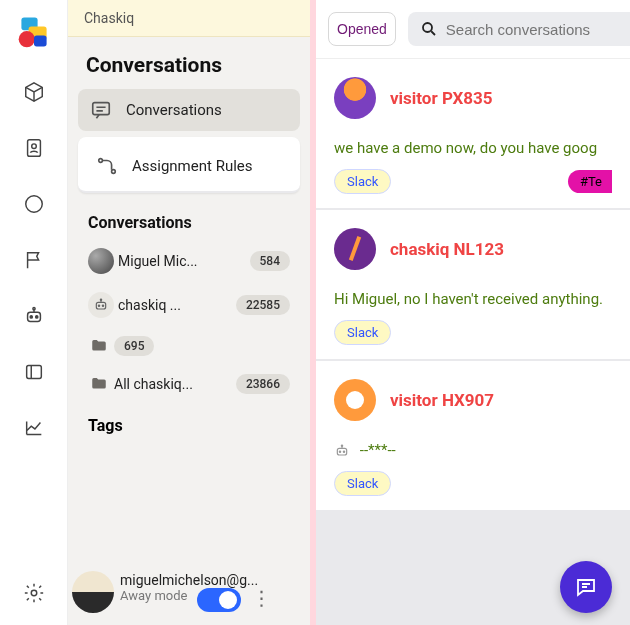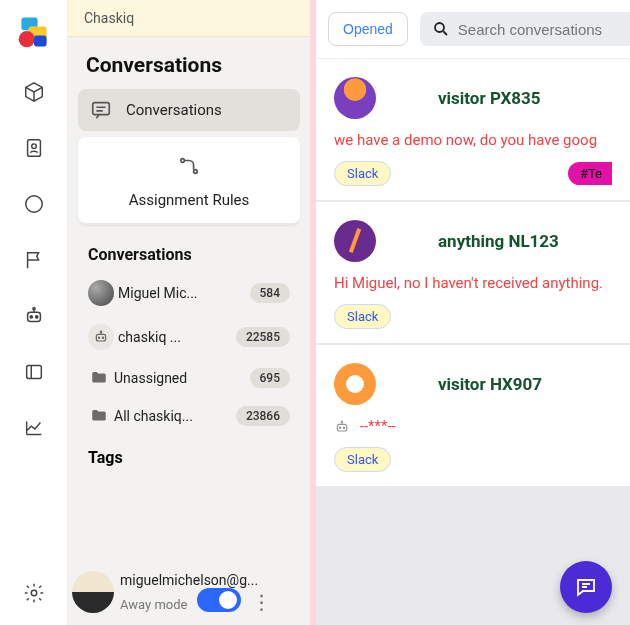--- a/index.html
+++ b/index.html
@@ -14,65 +14,65 @@
   .rail-spacer { flex:1; }
   .rail-bottom { padding-bottom:18px; display:flex; flex-direction:column; gap:28px; align-items:center;}
 
   
   .sidebar { width: 242px; background: #f3f2f0; display:flex; flex-direction:column; position:relative; }
   .ws-banner { background:#fdf8dd; padding:10px 16px; color:#555; font-size:14px; border-bottom:1px solid #eee5c0;}
   .side-title { font-size:21px; font-weight:700; padding:16px 18px 12px; color:#111;}
   .nav { padding:0 10px 8px; display:flex; flex-direction:column; gap:6px;}
   .nav-item { display:flex; align-items:center; gap:14px; padding:10px 12px; border-radius:8px; cursor:pointer; font-size:15px; color:#222;}
   .nav-item.active { background:#e2e0db; }
-  .nav-item.card { background:#fff; box-shadow:0 1px 2px rgba(0,0,0,.08);flex-direction:column;}
+  .nav-item.card { background:#fff; box-shadow:0 1px 2px rgba(0,0,0,.08);}
   .section-h { font-weight:700; font-size:16px; padding:12px 20px 8px; color:#111;}
   .clist { padding:0 8px; display:flex; flex-direction:column; gap:2px;}
   .crow { display:flex; align-items:center; gap:4px; padding:8px 12px; border-radius:6px; cursor:pointer; }
   .crow .name { flex:1; font-size:14px; color:#222; white-space:nowrap; overflow:hidden; text-overflow:ellipsis;}
   .badge { background:#e0ded9; color:#333; font-size:12px; padding:3px 10px; border-radius:12px; font-weight:500;}
   .avatar { width:26px; height:26px; border-radius:50%; background:#888; flex-shrink:0; display:flex; align-items:center; justify-content:center;}
   .avatar.purple{ background: linear-gradient(145deg,#5a3c8c,#3a2a5a);}
   .avatar.bot{ background:#e9e7e2; color:#555;}
   .avatar.photo1{ background: radial-gradient(circle at 30% 30%, #aaa, #444);}
   .foldericon{ width:22px; height:18px; color:#6e6b66; display:flex; align-items:center; justify-content:center;}
 
   .tags-h { font-weight:700; font-size:16px; padding:14px 20px 4px;}
   .user-footer { margin-top:auto; display:flex; align-items:center; padding:10px 4px 12px; gap:6px;}
   .uf-avatar{ width:42px; height:42px; border-radius:50%; background:linear-gradient(#f0e6d0 50%, #2a2a2a 50%); flex-shrink:0;}
   .uf-col{ flex:1; min-width:0;}
   .uf-email{ font-size:14px; color:#222; white-space:nowrap; overflow:hidden; text-overflow:ellipsis;}
-  .uf-row2{ display:flex; align-items:flex-end; gap:10px; }
+  .uf-row2{ display:flex; align-items:flex-start; gap:10px; }
   .away-label{ font-size:13px; color:#777;}
   .toggle{ width:44px; height:24px; border-radius:12px; background:#2b66ff; position:relative; cursor:pointer;}
   .toggle .knob{ width:18px; height:18px; border-radius:50%; background:#fff; position:absolute; top:3px; right:4px;}
   .dots{ color:#666; font-size:20px; cursor:pointer; line-height:1;}
 
   
   .pink-strip{ width:6px; background:linear-gradient(#ffd7de,#ffd7de); }
 
   
   .main { flex:1; background:#f5f5f6; display:flex; flex-direction:column; min-width:0;}
   .topbar { display:flex; align-items:center; gap:12px; padding:12px 12px; border-bottom:1px solid #eee; background:#fff;}
-  .filter-btn{ background:#fff; border:1px solid #d8d8d8; padding:8px 14px; border-radius:8px; font-size:14px; color:#3b82f6; cursor:pointer;}
+  .filter-btn{ background:#fff; border:1px solid #d8d8d8; padding:8px 8px; border-radius:8px; font-size:14px; color:#701a75; cursor:pointer;}
   .search{ flex:1; display:flex; align-items:center; gap:8px; background:#ebecef; border-radius:8px; padding:8px 12px;}
   .search input{ flex:1; border:none; background:transparent; font-size:15px; color:#444; outline:none;}
   .search svg{ flex-shrink:0;}
 
   .convs{ flex:1; overflow:hidden; background:#e9e9ec;}
   .card{ background:#fff; padding:18px 18px 14px; border-bottom:2px solid #e9e9ec; }
   .ch{ display:flex; align-items:center; gap:14px; margin-bottom:12px;}
   .cavatar{ width:42px; height:42px; border-radius:50%; flex-shrink:0;}
   .cav1{ background: radial-gradient(circle at 50% 30%, #ff9a3c 30%, #7a3fbf 32%);}
   .cav2{ background: #6a2b8f; position:relative;}
   .cav2::after{content:""; position:absolute; left:50%; top:20%; width:4px; height:60%; background:#ff9a3c; transform:translateX(-50%) rotate(20deg);}
   .cav3{ background:#ff9a3c; position:relative;}
   .cav3::after{content:""; position:absolute; left:28%; top:28%; width:44%; height:44%; border-radius:50%; background:#fff;}
-  .cname{ font-weight:700; font-size:17px; color:#14532d;margin-left:48px;}
-  .ctext{ font-size:15px; color:#ef4444; margin:4px 0 12px; white-space:nowrap; overflow:hidden; text-overflow:ellipsis;}
+  .cname{ font-weight:700; font-size:17px; color:#ef4444;}
+  .ctext{ font-size:15px; color:#4d7c0f; margin:20px 0 12px; white-space:nowrap; overflow:hidden; text-overflow:ellipsis;}
   .pill-row{ display:flex; align-items:center; gap:10px;}
   .pill{ border:1px solid #cfd7ff; background:#fef9c3; color:#3355ff; font-size:13px; padding:4px 12px; border-radius:14px;}
   .tagpill{ margin-left:auto; background:#e311a7; color:#000000; font-size:13px; padding:4px 10px 4px 12px; border-radius:14px 0 0 14px;}
   .ctext .boticon{ display:inline-flex; vertical-align:middle; margin-right:6px; color:#888;}
 
   
   .fab{ position:absolute; right:18px; bottom:12px; width:52px; height:52px; border-radius:50%; background:#4b2bd6; display:flex; align-items:center; justify-content:center; color:#fff; box-shadow:0 4px 10px rgba(0,0,0,.25); cursor:pointer;}
 
   svg{ display:block; }
 </style>
@@ -188,21 +188,20 @@
           </div>
         <div class="name">chaskiq ...</div>
         <div class="badge">22585</div>
       </div>
       <div class="crow">
         <div class="foldericon">
             <svg width="20" height="18" viewBox="0 0 24 24" fill="#6e6b66">
               <path d="M3 6a2 2 0 012-2h4l2 2h8a2 2 0 012 2v8a2 2 0 01-2 2H5a2 2 0 01-2-2V6z"></path>
             </svg>
           </div>
-        <div class="name">Unassigned</div>
         <div class="badge">695</div>
       </div>
       <div class="crow">
         <div class="foldericon">
             <svg width="20" height="18" viewBox="0 0 24 24" fill="#6e6b66">
               <path d="M3 6a2 2 0 012-2h4l2 2h8a2 2 0 012 2v8a2 2 0 01-2 2H5a2 2 0 01-2-2V6z"></path>
             </svg>
           </div>
         <div class="name">All chaskiq...</div>
         <div class="badge">23866</div>
@@ -250,21 +249,21 @@
         <div class="ctext">we have a demo now, do you have goog</div>
         <div class="pill-row">
           <span class="pill">Slack</span>
           <span class="tagpill">#Te</span>
         </div>
       </div>
 
       <div class="card">
         <div class="ch">
           <div class="cavatar cav2"></div>
-          <div class="cname">anything NL123</div>
+          <div class="cname">chaskiq NL123</div>
         </div>
         <div class="ctext">Hi Miguel, no I haven't received anything.</div>
         <div class="pill-row">
           <span class="pill">Slack</span>
         </div>
       </div>
 
       <div class="card">
         <div class="ch">
           <div class="cavatar cav3"></div>

